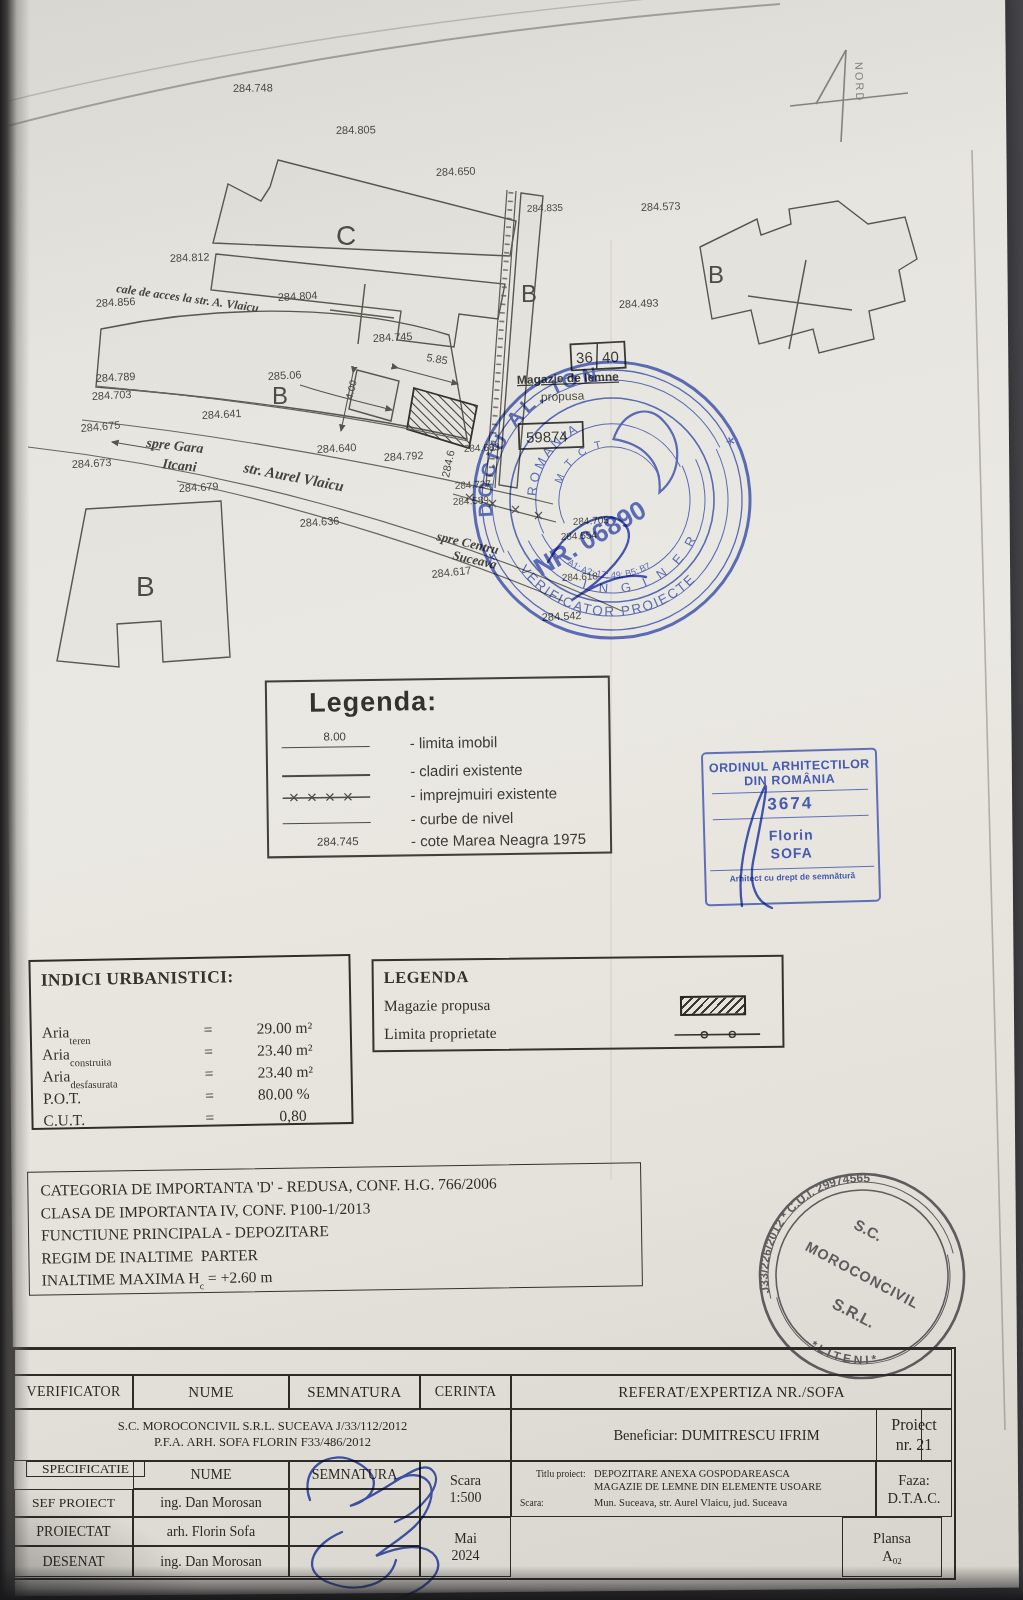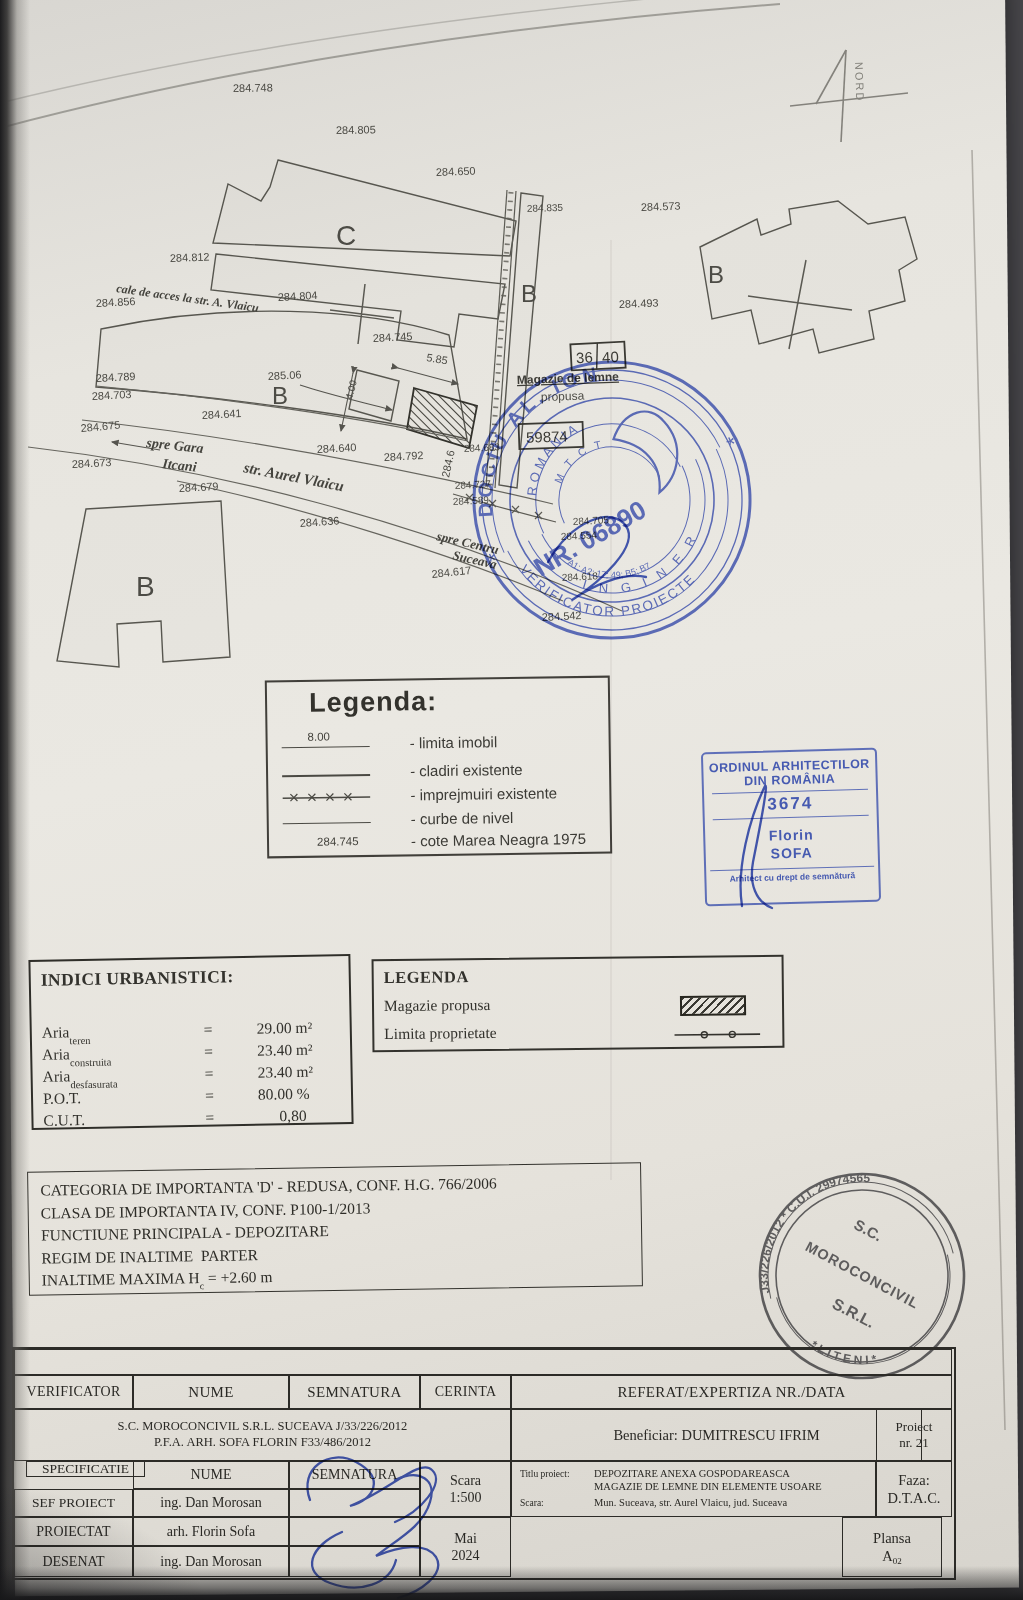--- a/index.html
+++ b/index.html
@@ -22,21 +22,21 @@
   .sbi{font-family:"Liberation Serif",serif;font-style:italic;font-weight:bold;fill:#45443e}
   .sb{font-weight:bold;fill:#3f3e39}
   .nord{letter-spacing:2px;fill:#82807a}
   
   .legbox{left:266px;top:678px;width:345px;height:178px;border:2px solid #413f3a;transform:rotate(-0.8deg)}
   .legbox .ttl{position:absolute;left:42px;top:6px;font-size:27px;font-weight:bold;color:#33322d;letter-spacing:1px}
   .legrow{position:absolute;left:14px;width:320px;height:22px}
   .legsym{position:absolute;left:0;top:0;width:88px;height:20px}
   .legdesc{position:absolute;left:128px;top:2px;font-size:15px;color:#3c3b36}
   .legline{position:absolute;left:0;top:13px;width:88px;border-bottom:1.6px solid #4a4943}
-  .legnum{position:absolute;left:26px;top:-3px;font-size:11.5px;color:#44433d}
+  .legnum{position:absolute;left:42px;top:-3px;font-size:11.5px;color:#44433d}
   
   .indbox{left:30px;top:957px;width:322px;height:170px;border:2.4px solid #2f2e29;transform:rotate(-1.1deg);
     font-family:"Liberation Serif",serif;color:#33322d}
   .indbox .ttl{position:absolute;left:10px;top:8px;font-size:17.5px;font-weight:bold;letter-spacing:.4px}
   .ind-row{position:absolute;left:10px;width:300px;height:22px;font-size:15.5px}
   .ind-name{position:absolute;left:0;top:0}
   .ind-name sub{font-size:10.5px;position:relative;top:3px}
   .ind-eq{position:absolute;left:162px;top:0}
   .ind-val{position:absolute;left:215px;top:0}
   .shift .ind-val{left:236px}
@@ -61,21 +61,21 @@
   .oar .nm{font-size:14px;font-weight:bold;letter-spacing:1px;margin-top:9px}
   .oar .ft{font-size:8.5px;font-weight:bold;border-top:1.8px solid rgba(62,87,198,.85);margin:7px 4px 0;padding-top:3px}
   
   .tblock{left:14px;top:1349px;width:940px;height:229px;font-family:"Liberation Serif",serif;color:#2a2925}
   .cell{position:absolute;border:1.7px solid #2c2b27;display:flex;align-items:center;justify-content:center;}
   .tblock .outer{left:-2px;top:-2px;width:944px;height:233px;border:2.6px solid #2c2b27}
   .hdr{font-size:15px;letter-spacing:.3px}
   .small-hdr{font-size:13.5px}
   .colstack{flex-direction:column;line-height:1.25}
   .tpcell{justify-content:flex-start;align-items:flex-start}
-  .tp-lab{position:absolute;left:8px;top:7px;font-size:9.5px}
+  .tp-lab{position:absolute;left:24px;top:7px;font-size:9.5px}
   .tp-l1{position:absolute;left:82px;top:6px;font-size:10.5px}
   .tp-l2{position:absolute;left:82px;top:19px;font-size:10.5px}
   .tp-alab{position:absolute;left:8px;top:36px;font-size:9.5px}
   .tp-aval{position:absolute;left:82px;top:35px;font-size:10.5px}
   .tplansa{font-size:15.5px;justify-content:flex-start;padding-left:14px}
   .plansa-sub{font-size:9px;position:relative;top:3px}
   
   .stampblend{mix-blend-mode:multiply}
 </style>
 </head>
@@ -356,28 +356,28 @@
   </g>
 </svg>
 
 <div class="abs tblock">
   <div class="cell outer"></div>
   <div class="cell" style="left:0;top:0;width:938px;height:26px"></div>
   <div class="cell hdr" style="left:0;top:26px;width:119px;height:34px;font-size:14px">VERIFICATOR</div>
   <div class="cell hdr" style="left:119px;top:26px;width:156px;height:34px">NUME</div>
   <div class="cell hdr" style="left:275px;top:26px;width:131px;height:34px">SEMNATURA</div>
   <div class="cell hdr" style="left:406px;top:26px;width:91px;height:34px;font-size:14px">CERINTA</div>
-  <div class="cell hdr" style="left:497px;top:26px;width:441px;height:34px">REFERAT/EXPERTIZA NR./DATA</div>
+  <div class="cell hdr" style="left:497px;top:26px;width:441px;height:34px">REFERAT/EXPERTIZA NR./SOFA</div>
 
   <div class="cell colstack" style="left:0;top:60px;width:497px;height:52px;font-size:12.5px">
-    <span>S.C. MOROCONCIVIL S.R.L. SUCEAVA J/33/226/2012</span>
+    <span>S.C. MOROCONCIVIL S.R.L. SUCEAVA J/33/112/2012</span>
     <span>P.F.A. ARH. SOFA FLORIN F33/486/2012</span>
   </div>
   <div class="cell" style="left:497px;top:60px;width:411px;height:52px;font-size:14.5px">Beneficiar: DUMITRESCU IFRIM</div>
-  <div class="cell colstack" style="left:862px;top:60px;width:76px;height:52px;font-size:13px">
+  <div class="cell colstack" style="left:862px;top:60px;width:76px;height:52px;font-size:16px">
     <span>Proiect</span>
       <span>nr. 21</span>
   </div>
 
   <div class="cell small-hdr" style="left:12px;top:112px;width:119px;height:16px">SPECIFICATIE</div>
   <div class="cell small-hdr" style="left:119px;top:112px;width:156px;height:28px;font-size:14px">NUME</div>
   <div class="cell small-hdr" style="left:275px;top:112px;width:131px;height:28px;font-size:14px">SEMNATURA</div>
   <div class="cell colstack" style="left:406px;top:112px;width:91px;height:56px;font-size:14px">
     <span>Scara</span>
       <span>1:500</span>

